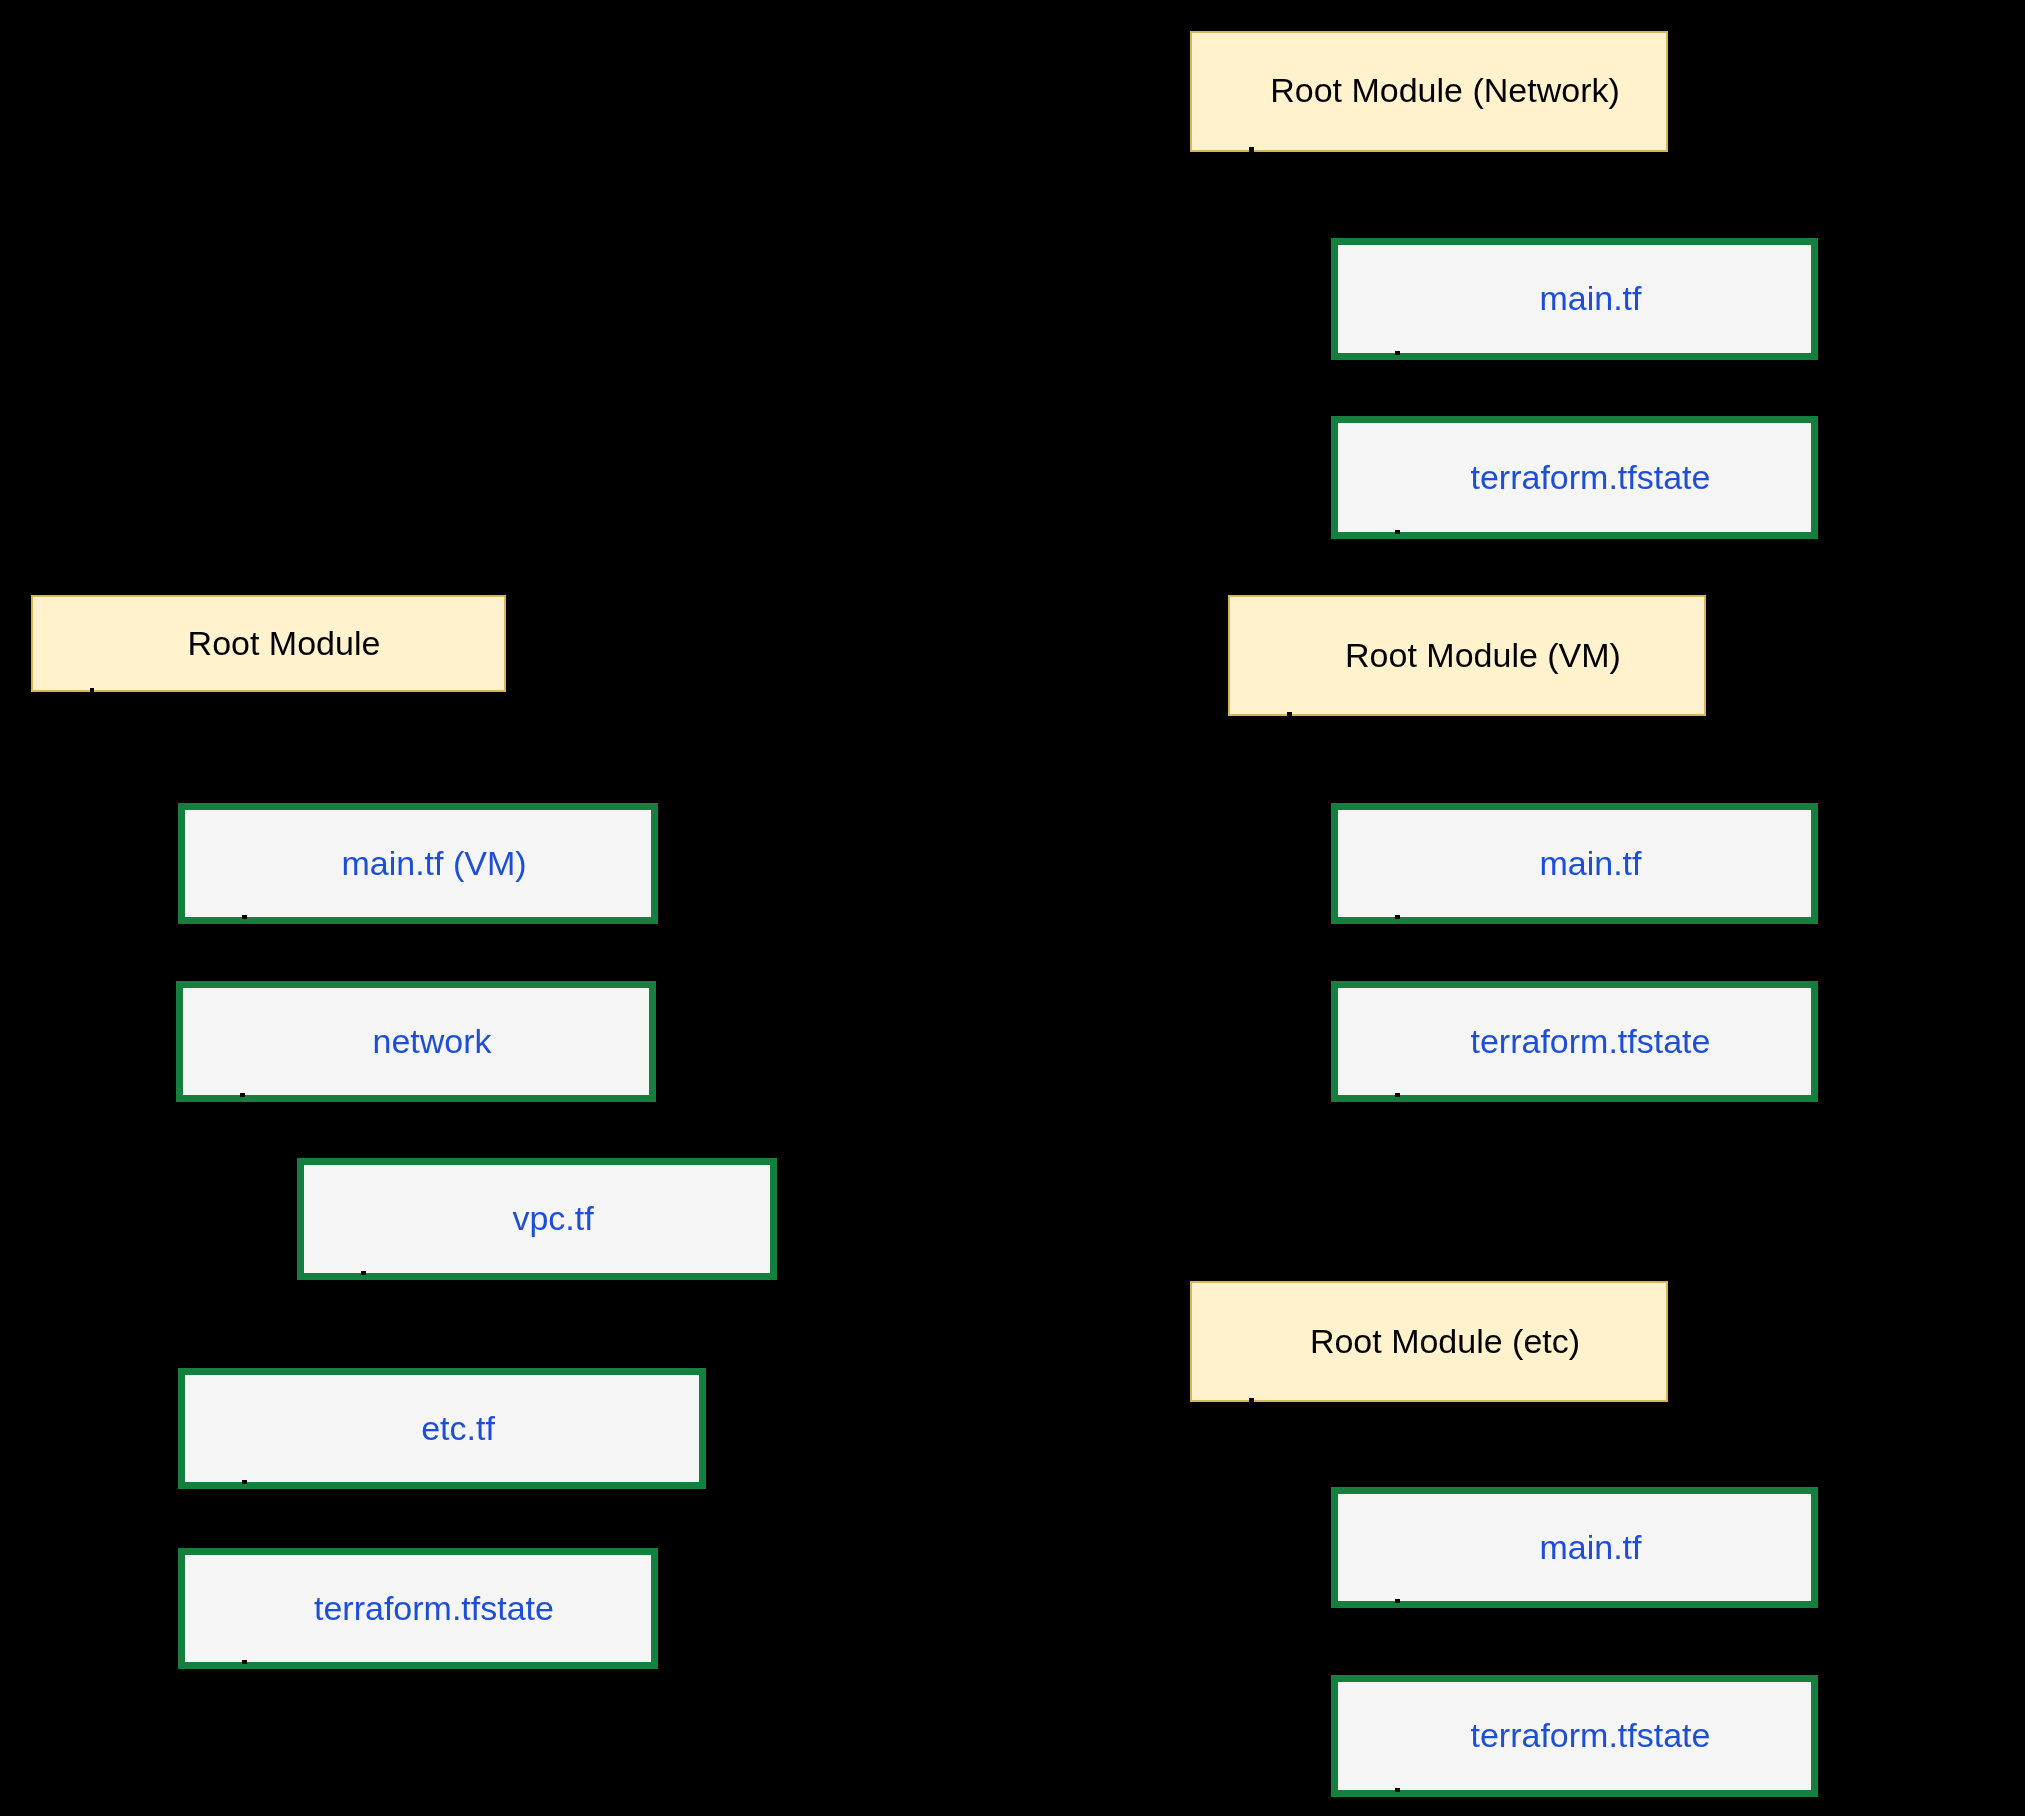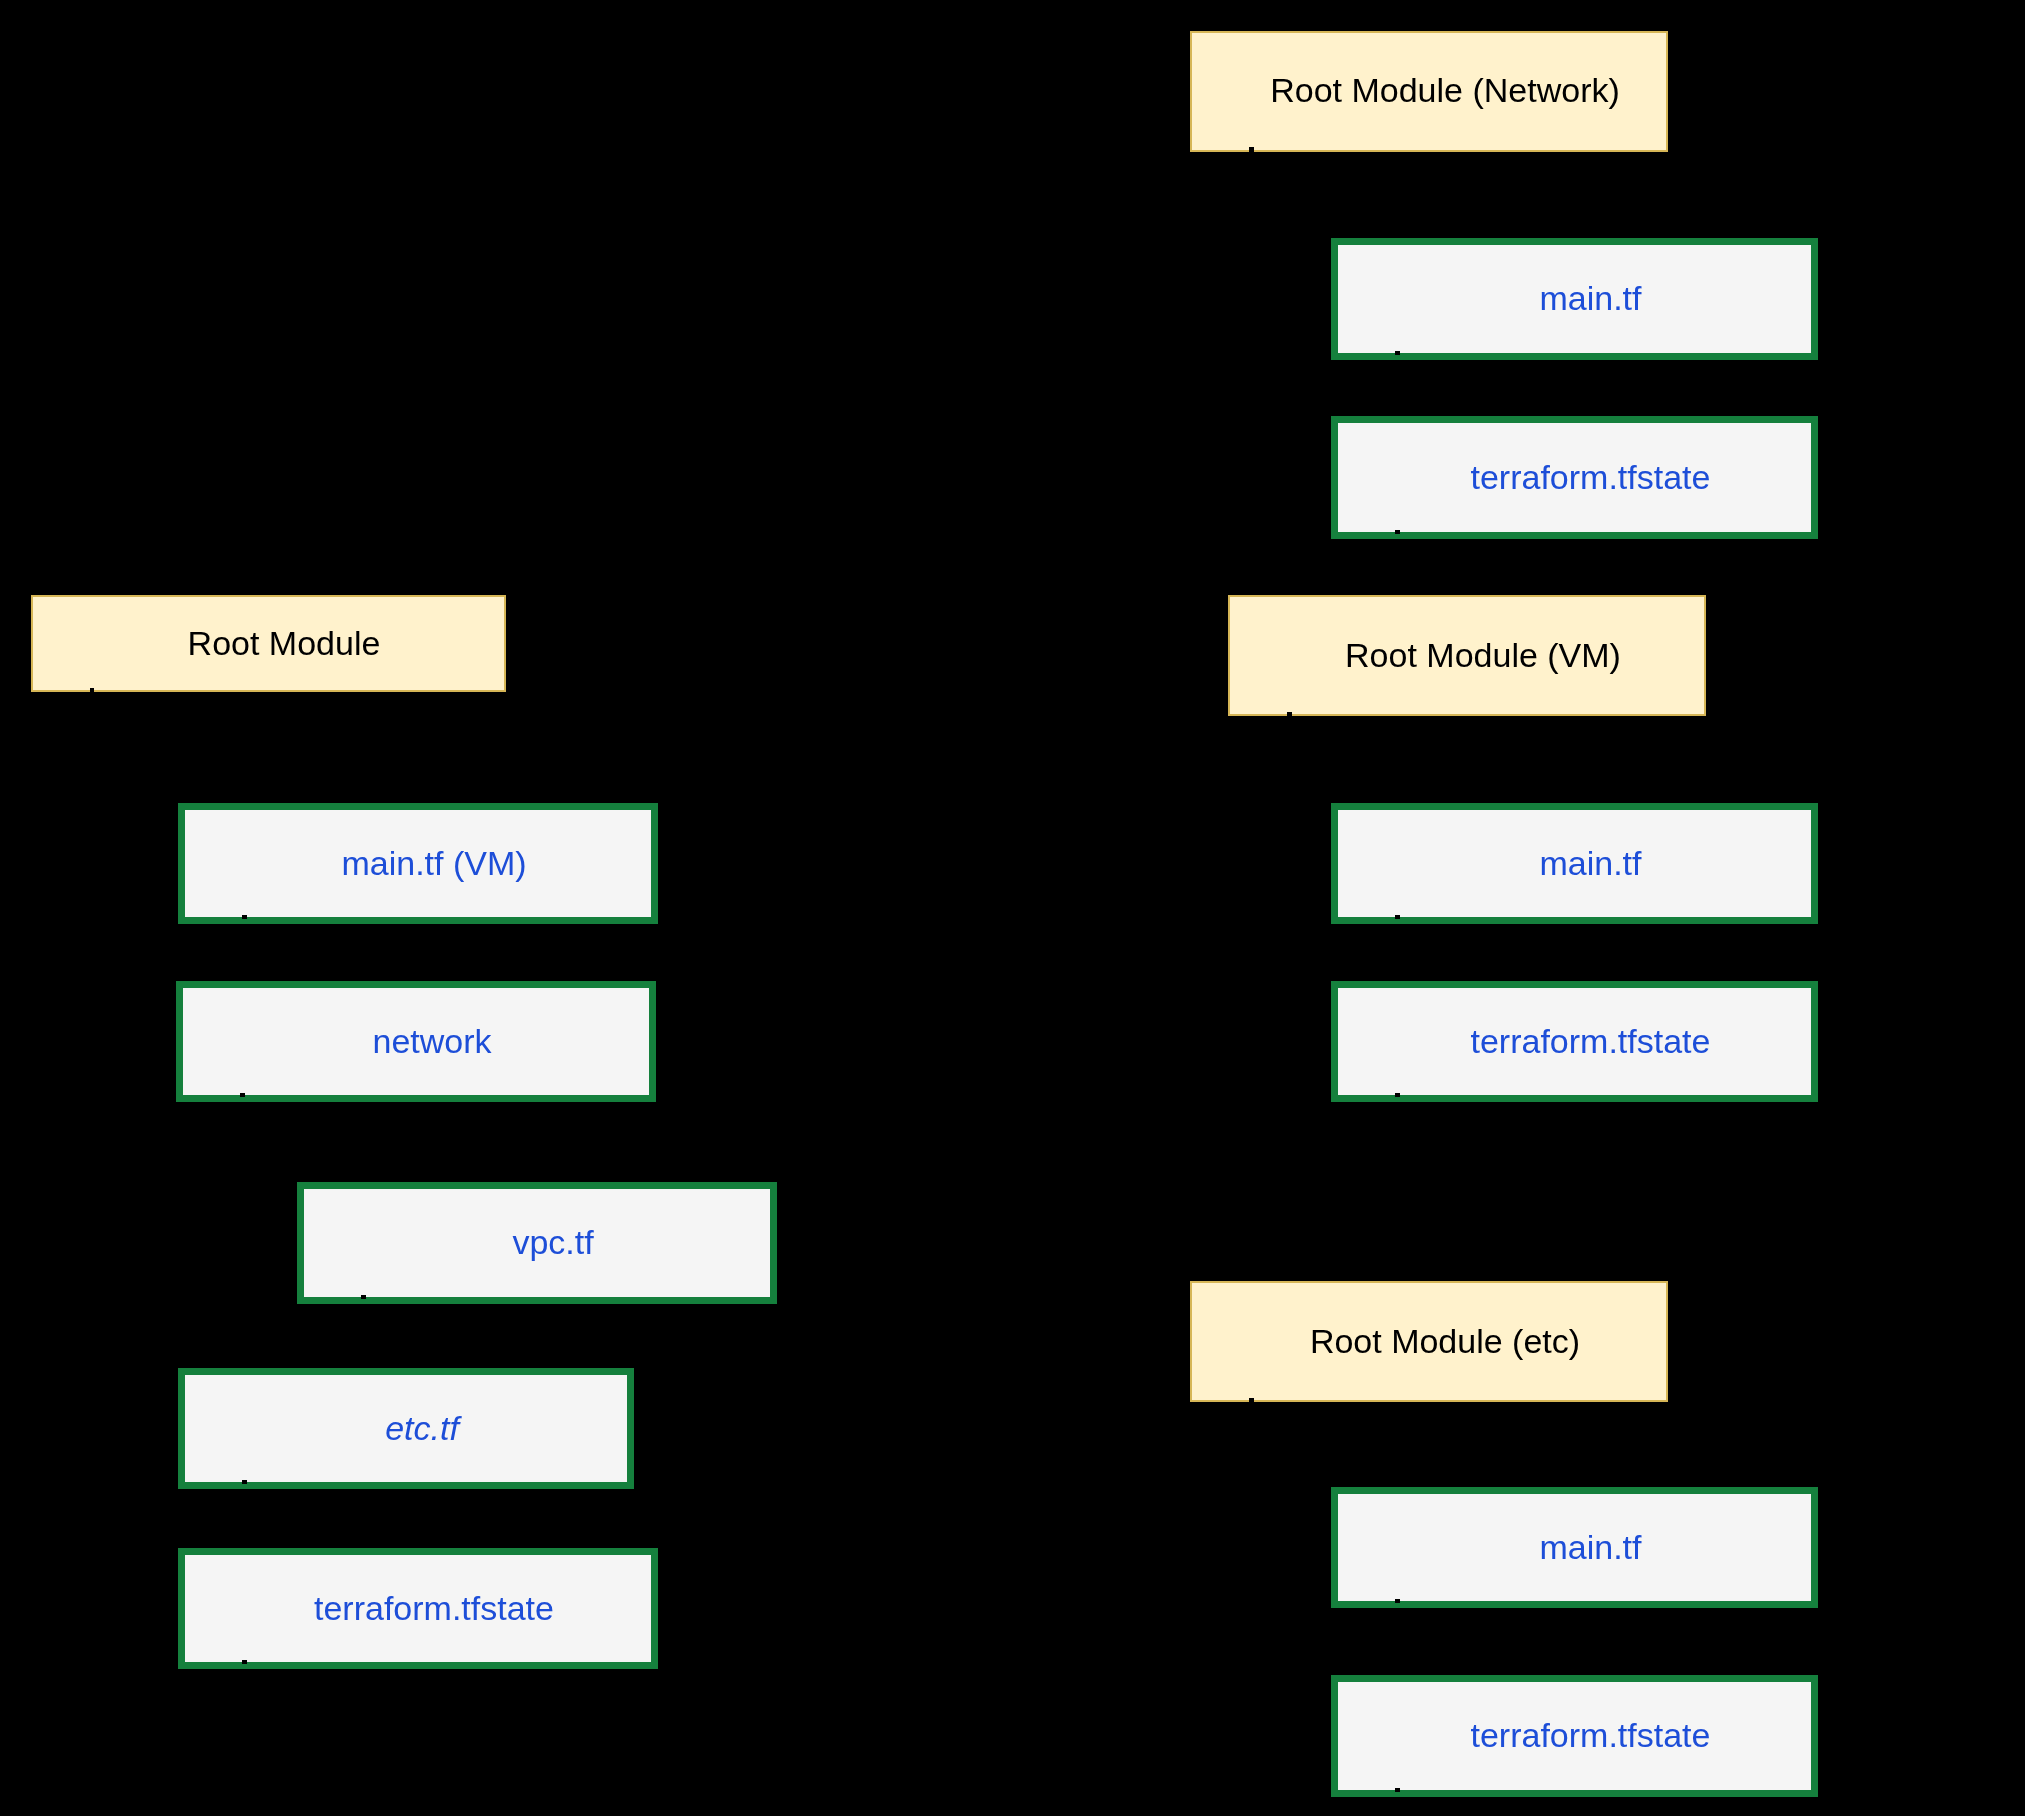--- a/index.html
+++ b/index.html
@@ -62,25 +62,25 @@
         <div class="edge-stub" style="left: 57px; bottom: -2.2px;"></div>
       </div>
       <div class="node node-file" style="left: 178px; top: 803px; width: 480px; height: 121px;">
         <span class="node-label">main.tf (VM)</span>
         <div class="edge-stub" style="left: 57px; bottom: -2.2px;"></div>
       </div>
       <div class="node node-file" style="left: 176px; top: 981px; width: 480px; height: 121px;">
         <span class="node-label">network</span>
         <div class="edge-stub" style="left: 57px; bottom: -2.2px;"></div>
       </div>
-      <div class="node node-file" style="left: 297px; top: 1158px; width: 480px; height: 122px; margin-top: 24px;">
+      <div class="node node-file" style="left: 297px; top: 1158px; width: 480px; height: 122px;">
         <span class="node-label">vpc.tf</span>
         <div class="edge-stub" style="left: 57px; bottom: -2.2px;"></div>
       </div>
-      <div class="node node-file" style="left: 178px; top: 1368px; width: 456px; height: 121px; font-style: italic;">
+      <div class="node node-file" style="left: 178px; top: 1368px; width: 528px; height: 121px;">
         <span class="node-label">etc.tf</span>
         <div class="edge-stub" style="left: 57px; bottom: -2.2px;"></div>
       </div>
       <div class="node node-file" style="left: 178px; top: 1548px; width: 480px; height: 121px;">
         <span class="node-label">terraform.tfstate</span>
         <div class="edge-stub" style="left: 57px; bottom: -2.2px;"></div>
       </div>
     </div>
     <div style="position: absolute; left: 0px; top: 0px; width: 100%; height: 100%;">
       <div class="node node-module" style="left: 1190px; top: 30.5px; width: 478px; height: 121px;">

